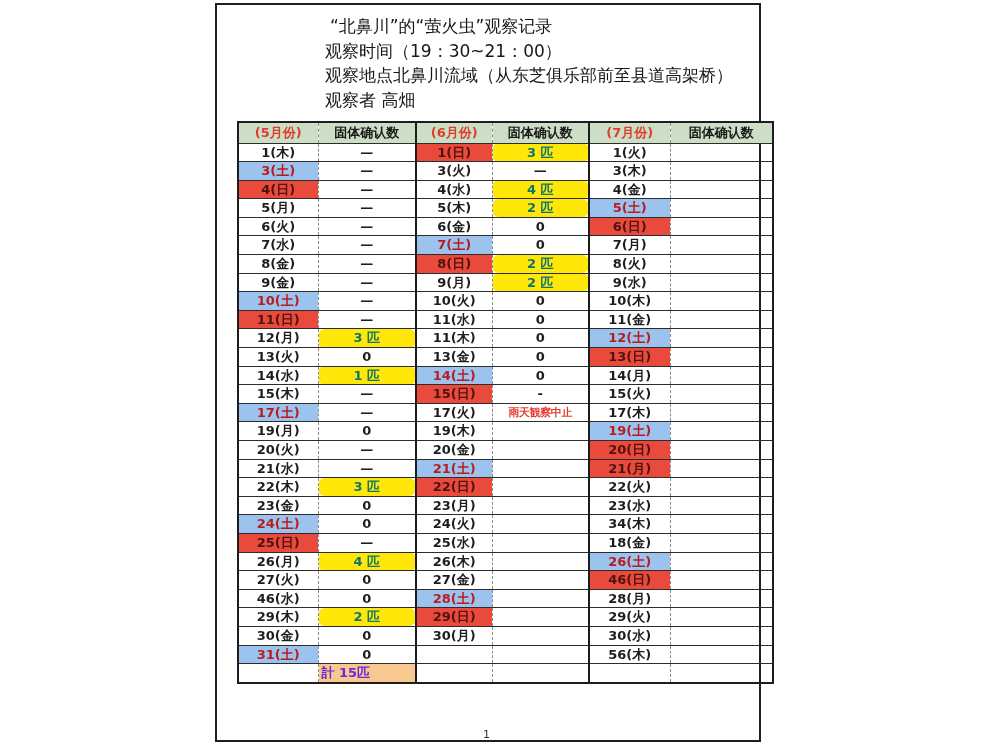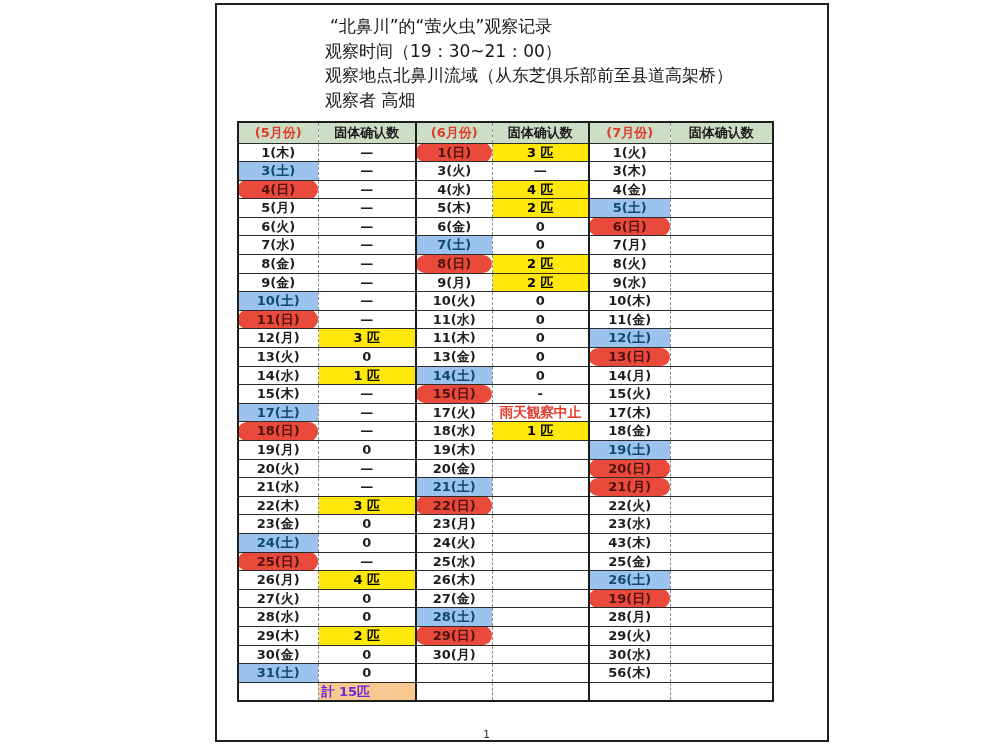--- a/index.html
+++ b/index.html
@@ -4,21 +4,21 @@
 <style>
   html,body{
     margin:0;padding:0;
     width:1000px;height:748px;
     background:#ffffff;
     font-family:"DejaVu Sans","Liberation Sans",sans-serif;
     overflow:hidden;
   }
   .page{
     position:absolute;left:215px;top:3px;
-    width:614px;height:739px;
+    width:546px;height:739px;
     box-sizing:border-box;
     background:#ffffff;
     border:2px solid #1e1e1e;
   }
   .title{
     position:absolute;left:108px;top:9px;
     font-size:17px;line-height:24.5px;
     color:#161616;font-weight:500;
     white-space:nowrap;
   }
@@ -45,25 +45,25 @@
   }
   .obs-table th.month-h{color:var(--month-red);}
   .obs-table td{
     height:17.6px;
     font-size:13px;font-weight:600;color:#1d1d1d;
     line-height:17.6px;
   }
   .cd{border-left:2px solid #1d1d1d;}
   tr > .cd:first-child{border-left:none;}
   .cc{border-left:1px dashed #8d8d8d;}
-  td.red{background:var(--sun-red);color:#4d1310;border-radius:9px;}
-  td.blue{background:var(--sat-blue);color:#0c4a6e;margin-left:36px;}
-  td.yellow{background:var(--obs-yellow);color:#000000;}
+  td.red{background:var(--sun-red);color:#4d1310;}
+  td.blue{background:var(--sat-blue);color:#b91c1c;margin-left:36px;}
+  td.yellow{background:var(--obs-yellow);color:#0f766e;border-radius:7px;}
   td.orange{background:var(--total-orange);text-align:left;padding-left:3px;color:#6d28d9;}
-  td.note{color:#e23c30;font-size:14px;font-weight:700;letter-spacing:-0.4px;margin-top:24px;}
+  td.note{color:#e23c30;font-size:11px;font-weight:700;letter-spacing:-0.4px;margin-top:24px;}
   .pageno{
     position:absolute;left:266px;bottom:0px;
     font-size:11px;color:#333;line-height:10px;
   }
 </style>
 </head>
 <body>
 
 <div class="page">
   <div class="title">
@@ -207,28 +207,20 @@
         </tr>
         <tr>
           <td class="cd blue">17(土)</td>
           <td class="cc">—</td>
           <td class="cd">17(火)</td>
           <td class="cc note">雨天観察中止</td>
           <td class="cd">17(木)</td>
           <td class="cc"></td>
         </tr>
         <tr>
-          <td class="cd red">18(日)</td>
-          <td class="cc">—</td>
-          <td class="cd">18(水)</td>
-          <td class="cc yellow">1 匹</td>
-          <td class="cd">18(金)</td>
-          <td class="cc"></td>
-        </tr>
-        <tr>
           <td class="cd">19(月)</td>
           <td class="cc">0</td>
           <td class="cd">19(木)</td>
           <td class="cc"></td>
           <td class="cd blue">19(土)</td>
           <td class="cc"></td>
         </tr>
         <tr>
           <td class="cd">20(火)</td>
           <td class="cc">—</td>
@@ -259,49 +251,49 @@
           <td class="cd">23(月)</td>
           <td class="cc"></td>
           <td class="cd">23(水)</td>
           <td class="cc"></td>
         </tr>
         <tr>
           <td class="cd blue">24(土)</td>
           <td class="cc">0</td>
           <td class="cd">24(火)</td>
           <td class="cc"></td>
-          <td class="cd">43(木)</td>
+          <td class="cd">34(木)</td>
           <td class="cc"></td>
         </tr>
         <tr>
           <td class="cd red">25(日)</td>
           <td class="cc">—</td>
           <td class="cd">25(水)</td>
           <td class="cc"></td>
-          <td class="cd">25(金)</td>
+          <td class="cd">18(金)</td>
           <td class="cc"></td>
         </tr>
         <tr>
           <td class="cd">26(月)</td>
           <td class="cc yellow">4 匹</td>
           <td class="cd">26(木)</td>
           <td class="cc"></td>
           <td class="cd blue">26(土)</td>
           <td class="cc"></td>
         </tr>
         <tr>
           <td class="cd">27(火)</td>
           <td class="cc">0</td>
           <td class="cd">27(金)</td>
           <td class="cc"></td>
-          <td class="cd red">19(日)</td>
-          <td class="cc"></td>
-        </tr>
-        <tr>
-          <td class="cd">28(水)</td>
+          <td class="cd red">46(日)</td>
+          <td class="cc"></td>
+        </tr>
+        <tr>
+          <td class="cd">46(水)</td>
           <td class="cc">0</td>
           <td class="cd blue">28(土)</td>
           <td class="cc"></td>
           <td class="cd">28(月)</td>
           <td class="cc"></td>
         </tr>
         <tr>
           <td class="cd">29(木)</td>
           <td class="cc yellow">2 匹</td>
           <td class="cd red">29(日)</td>

